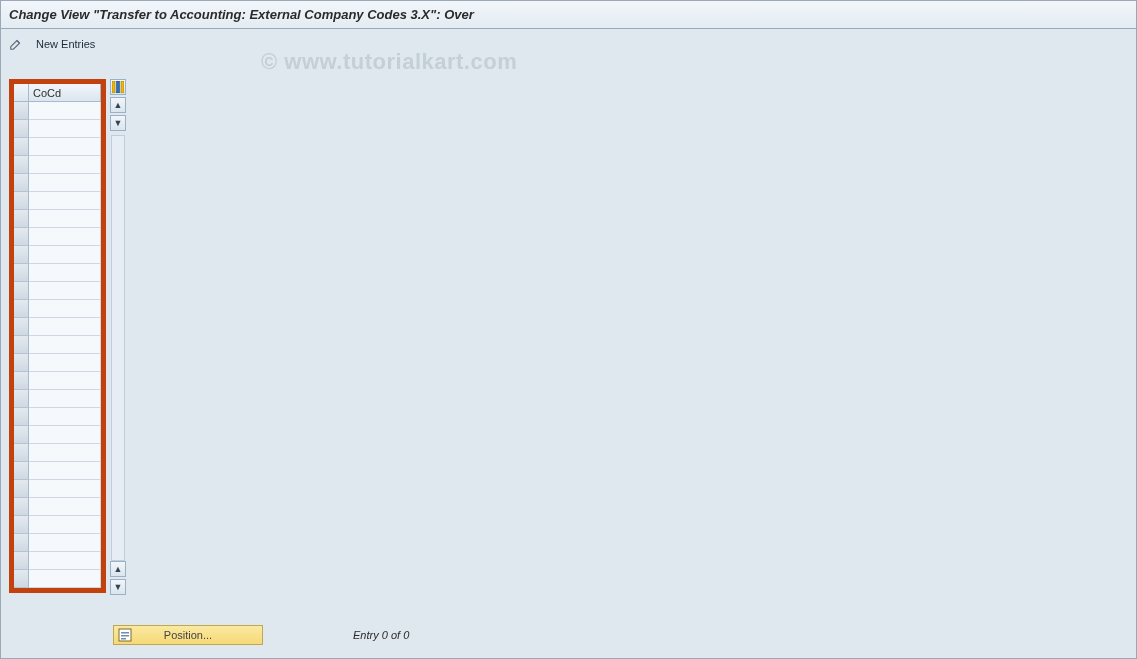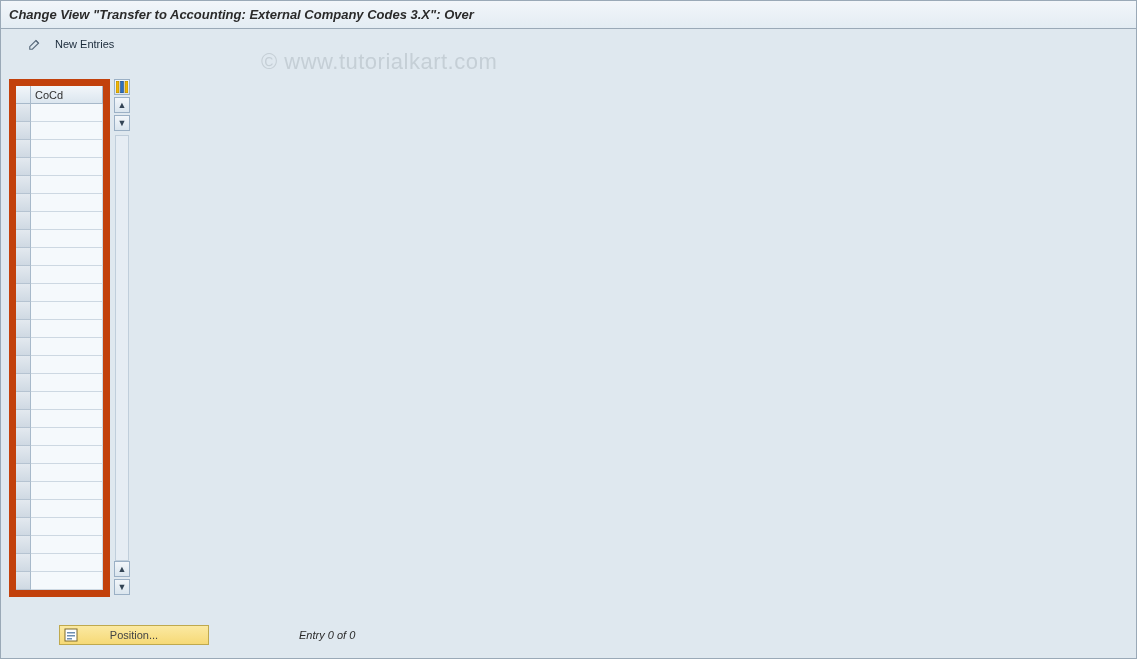--- a/index.html
+++ b/index.html
@@ -28,42 +28,42 @@
     font-weight: bold;
     font-style: italic;
     font-size: 13px;
     color: #2b2b2b;
   }
   .toolbar {
     height: 30px;
     background: #dfe8ef;
     display: flex;
     align-items: center;
-    padding-left: 24px;
+    padding-left: 5px;
   }
   .tool-btn {
     display: inline-flex;
     align-items: center;
     justify-content: center;
     width: 20px; height: 20px;
     margin-right: 6px;
   }
   .new-entries {
     color: #1a2a3a;
     font-size: 11px;
     margin-right: 16px;
     padding: 2px 4px;
   }
   .watermark {
     position: absolute;
     top: 48px;
     left: 260px;
     color: rgba(120,130,140,.25);
     font-size: 22px;
-    font-weight: normal;
+    font-weight: bold;
     letter-spacing: .5px;
     pointer-events: none;
   }
   .content-area {
     position: absolute;
     top: 78px; left: 8px;
     display: flex;
     align-items: flex-start;
   }
   .grid {
@@ -124,21 +124,21 @@
     border: 1px solid #c0cedb;
     margin-top: 2px;
   }
   .footer {
     position: absolute;
     left: 0; right: 0;
     bottom: 8px;
     height: 30px;
     display: flex;
     align-items: center;
-    padding-left: 58px;
+    padding-left: 112px;
   }
   .position-btn {
     width: 150px;
     height: 20px;
     background: linear-gradient(to bottom,#fbe9a2,#f6d976);
     border: 1px solid #bfa94e;
     display: flex;
     align-items: center;
     justify-content: center;
     color: #444;
@@ -149,21 +149,21 @@
     position: absolute;
     left: 4px; top: 2px;
     width: 14px; height: 14px;
   }
   .entry-status {
     margin-left: 90px;
     color: #2a2a2a;
     font-size: 11px;
     font-style: italic;
   }
-  .tiny-border { border:7px solid #c2410c; }
+  .tiny-border { border:5px solid #c2410c; }
 </style>
 </head>
 <body>
 
 <div class="window">
 
   <div class="titlebar">
     <span>Change View "Transfer to Accounting: External Company Codes 3.X": Over</span>
   </div>
 

